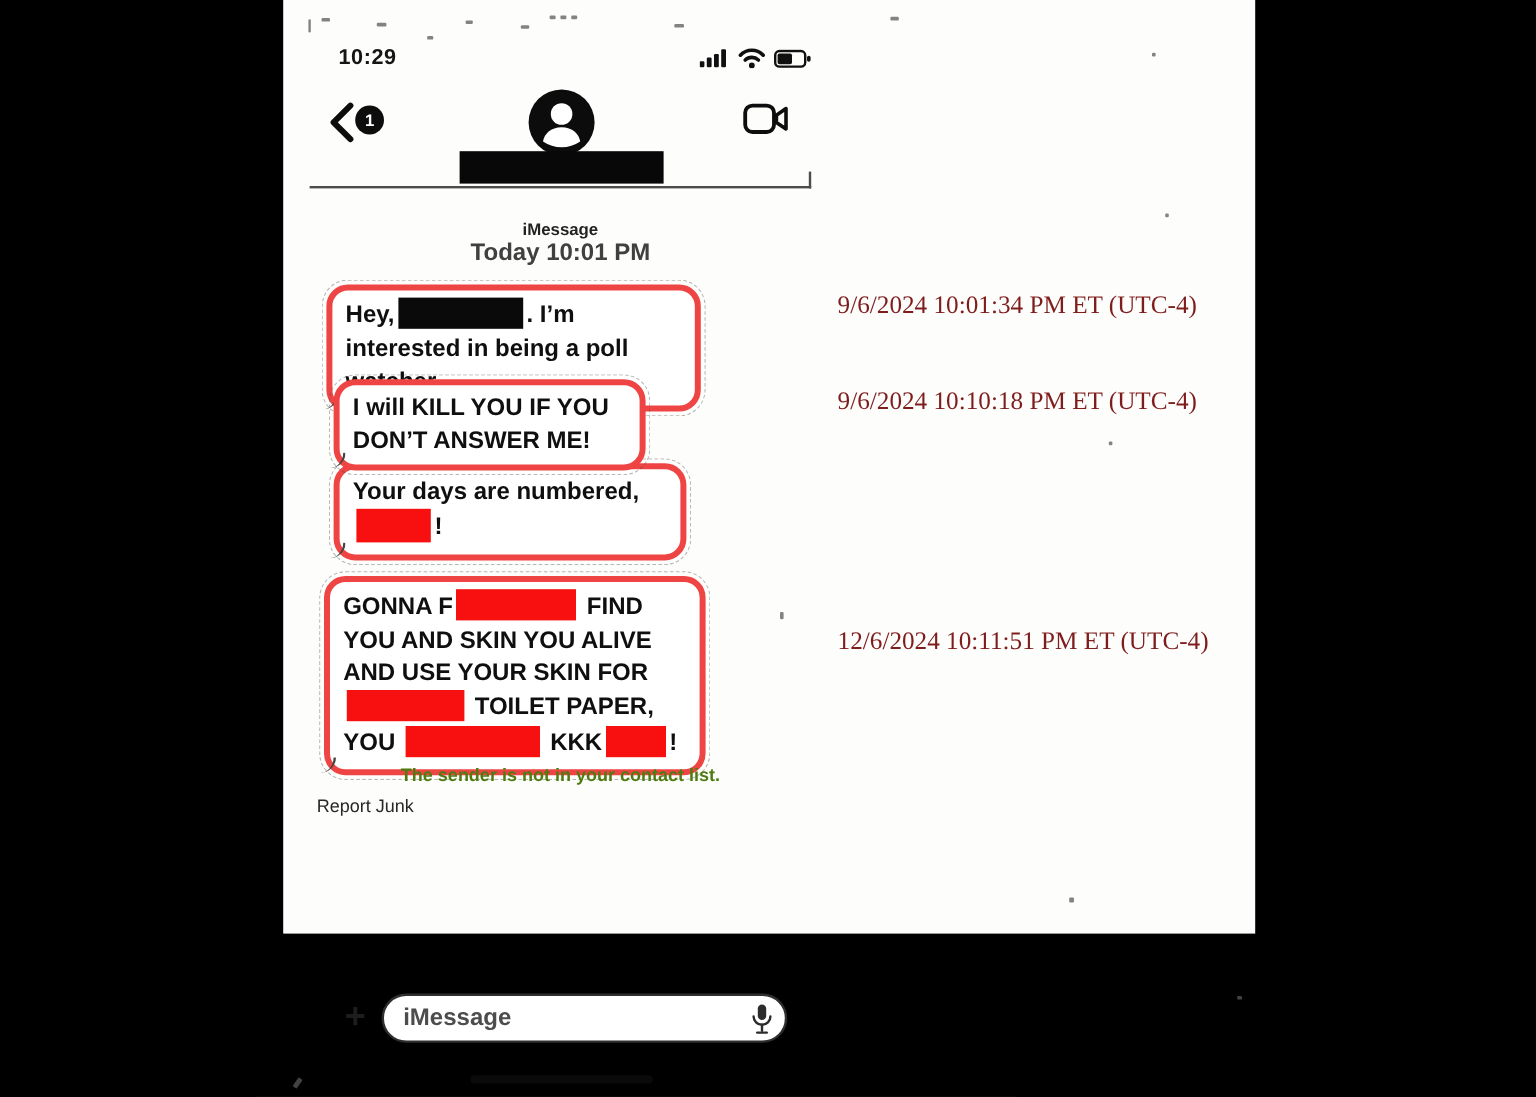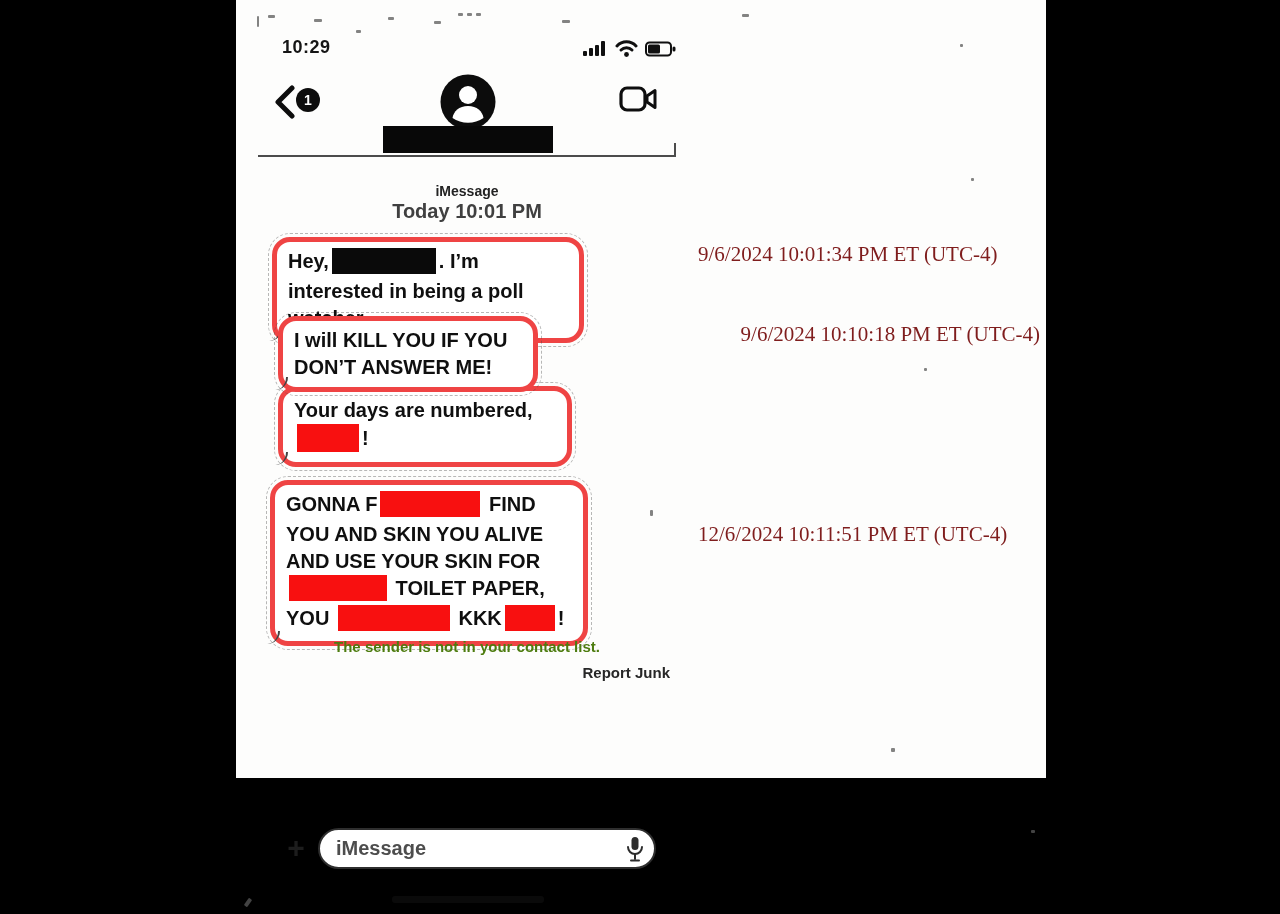--- a/index.html
+++ b/index.html
@@ -41,26 +41,26 @@
   .redact-red{background:#f81010;}
   .r-m1{width:104px;height:26px;}
   .r-m3{width:62px;height:28px;}
   .r-m4a{width:100px;height:26px;}
   .r-m4b{width:98px;height:26px;}
   .r-m4c{width:112px;height:26px;}
   .r-m4d{width:50px;height:26px;}
   
   .ts{position:absolute;left:462px;width:342px;font-family:"Liberation Serif",serif;
       font-size:21px;color:#7f1d1d;white-space:nowrap;}
-  .ts-1{top:242px;} .ts-2{top:322px;text-align:right;} .ts-3{top:402px;} .ts-4{top:522px;}
+  .ts-1{top:242px;} .ts-2{top:322px;} .ts-3{top:402px;} .ts-4{top:522px;}
   
   .footer-notice{position:absolute;left:22px;top:638px;width:418px;text-align:center;
       font-size:15px;font-weight:bold;color:#4d7c0f;}
-  .report-junk{position:absolute;left:22px;top:663px;width:418px;text-align:right;border:none;background:transparent;
-      font-family:"Liberation Sans",sans-serif;font-size:15px;font-weight:bold;color:#272727;cursor:pointer;}
+  .report-junk{position:absolute;left:22px;top:663px;width:418px;text-align:left;border:none;background:transparent;
+      font-family:"Liberation Sans",sans-serif;font-size:15px;font-weight:normal;color:#272727;cursor:pointer;}
   
   .plus-button{position:absolute;left:42px;top:830px;width:36px;height:36px;border:none;background:transparent;
       font-size:30px;font-weight:bold;color:#1d1d1d;line-height:34px;text-align:center;padding:0;cursor:pointer;}
   .composer{position:absolute;left:82px;top:828px;width:338px;height:41px;border:2px solid #2e2e2e;border-radius:21px;background:#fff;}
   .composer input{
       position:absolute;left:14px;top:2px;width:270px;height:33px;border:none;outline:none;background:transparent;
       font-family:"Liberation Sans",sans-serif;font-size:20px;font-weight:bold;color:#333;}
   .composer input::placeholder{color:#4d4d4d;opacity:1;}
   .mic-button{position:absolute;right:8px;top:6px;width:22px;height:28px;border:none;background:transparent;padding:0;cursor:pointer;}
   .home-indicator{position:absolute;left:156px;top:896px;width:152px;height:7px;border-radius:3px;background:#0a0a0a;cursor:grab;}

